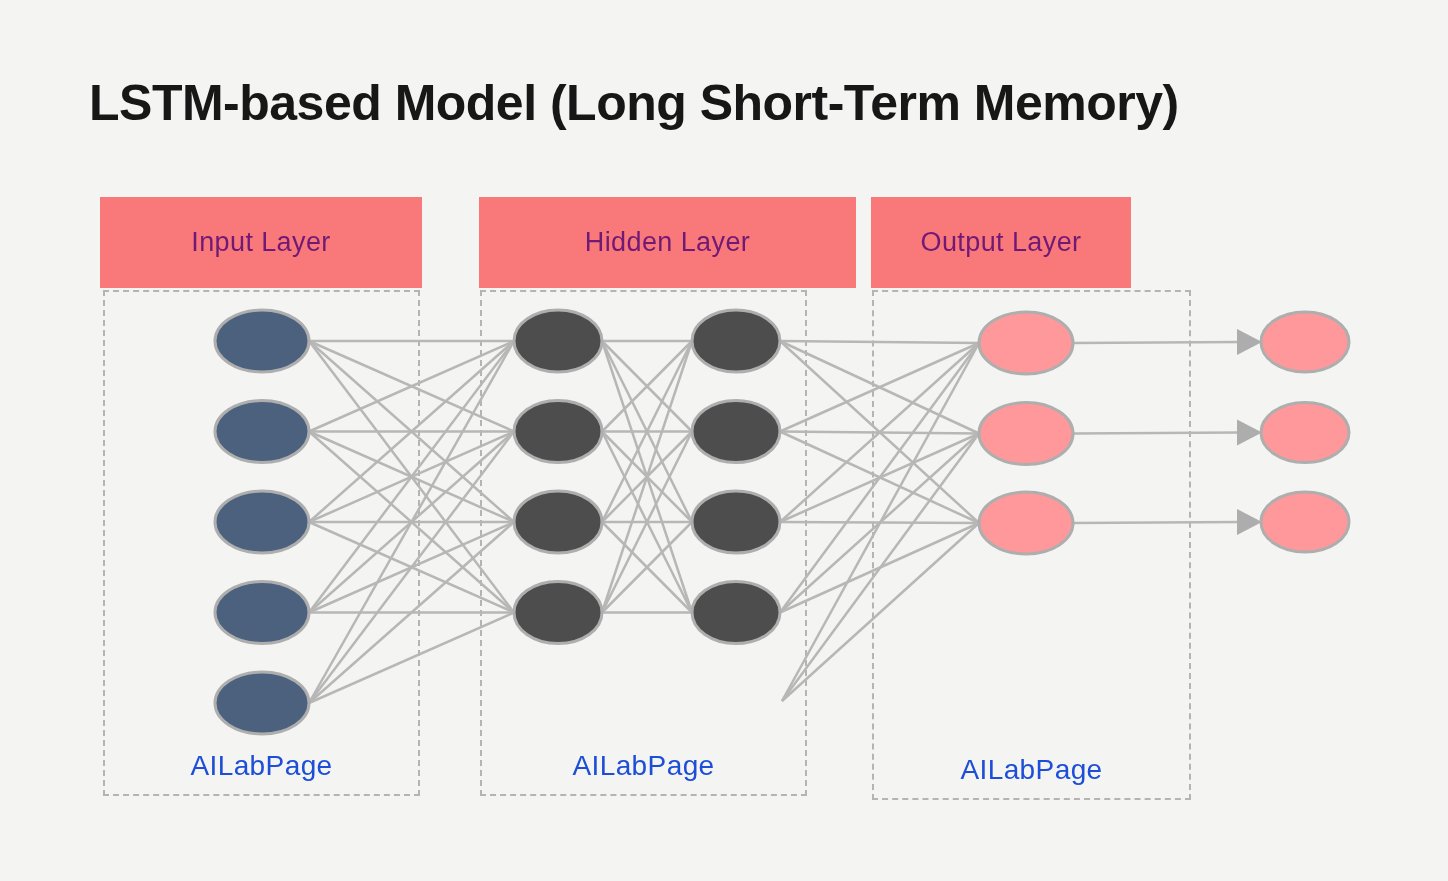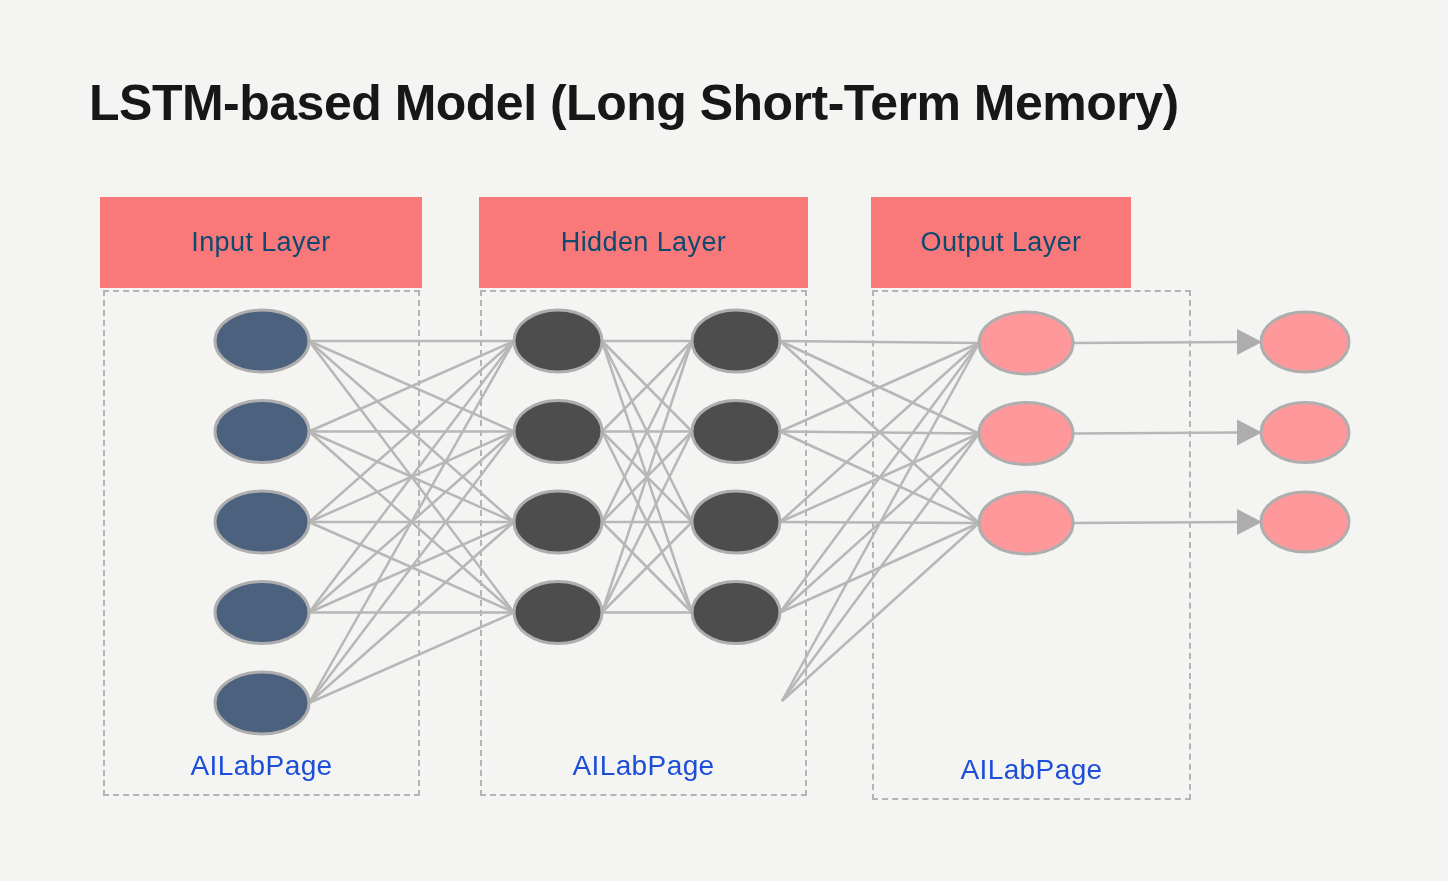--- a/index.html
+++ b/index.html
@@ -19,21 +19,21 @@
     font-size:50px;
     font-weight:700;
     letter-spacing:-0.5px;
     color:#171717;
     white-space:nowrap;
   }
   .layer-header {
     position:absolute;
     top:197px; height:91px;
     display:flex; align-items:center; justify-content:center;
-    color:#0c4a6e;
+    color:#701a75;
     font-size:27px;
     font-weight:500;
     letter-spacing:0.4px;
   }
   .region {
     position:absolute;
     box-sizing:border-box;
     border:2px dashed #B4B4B4;
   }
   .watermark {
@@ -54,21 +54,21 @@
 </head>
 <body>
 
 <div class="canvas" style="background: rgb(244, 244, 242);">
 
   <div class="title" style="color: rgb(23, 23, 23);">LSTM-based Model (Long Short-Term Memory)</div>
 
   <div class="layer-header" style="left: 100px; width: 322px; background: rgb(249, 121, 122);">
     <span>Input Layer</span>
   </div>
-  <div class="layer-header" style="left: 479px; width: 329px; background: rgb(249, 121, 122);">
+  <div class="layer-header" style="left: 479px; width: 377px; background: rgb(249, 121, 122);">
     <span>Hidden Layer</span>
   </div>
   <div class="layer-header" style="left: 871px; width: 260px; background: rgb(249, 121, 122);">
     <span>Output Layer</span>
   </div>
 
   <div class="region" style="left:103px; top:290px; width:317px; height:506px;">
     <div class="watermark">AILabPage</div>
   </div>
   <div class="region" style="left:480px; top:290px; width:327px; height:506px;">

